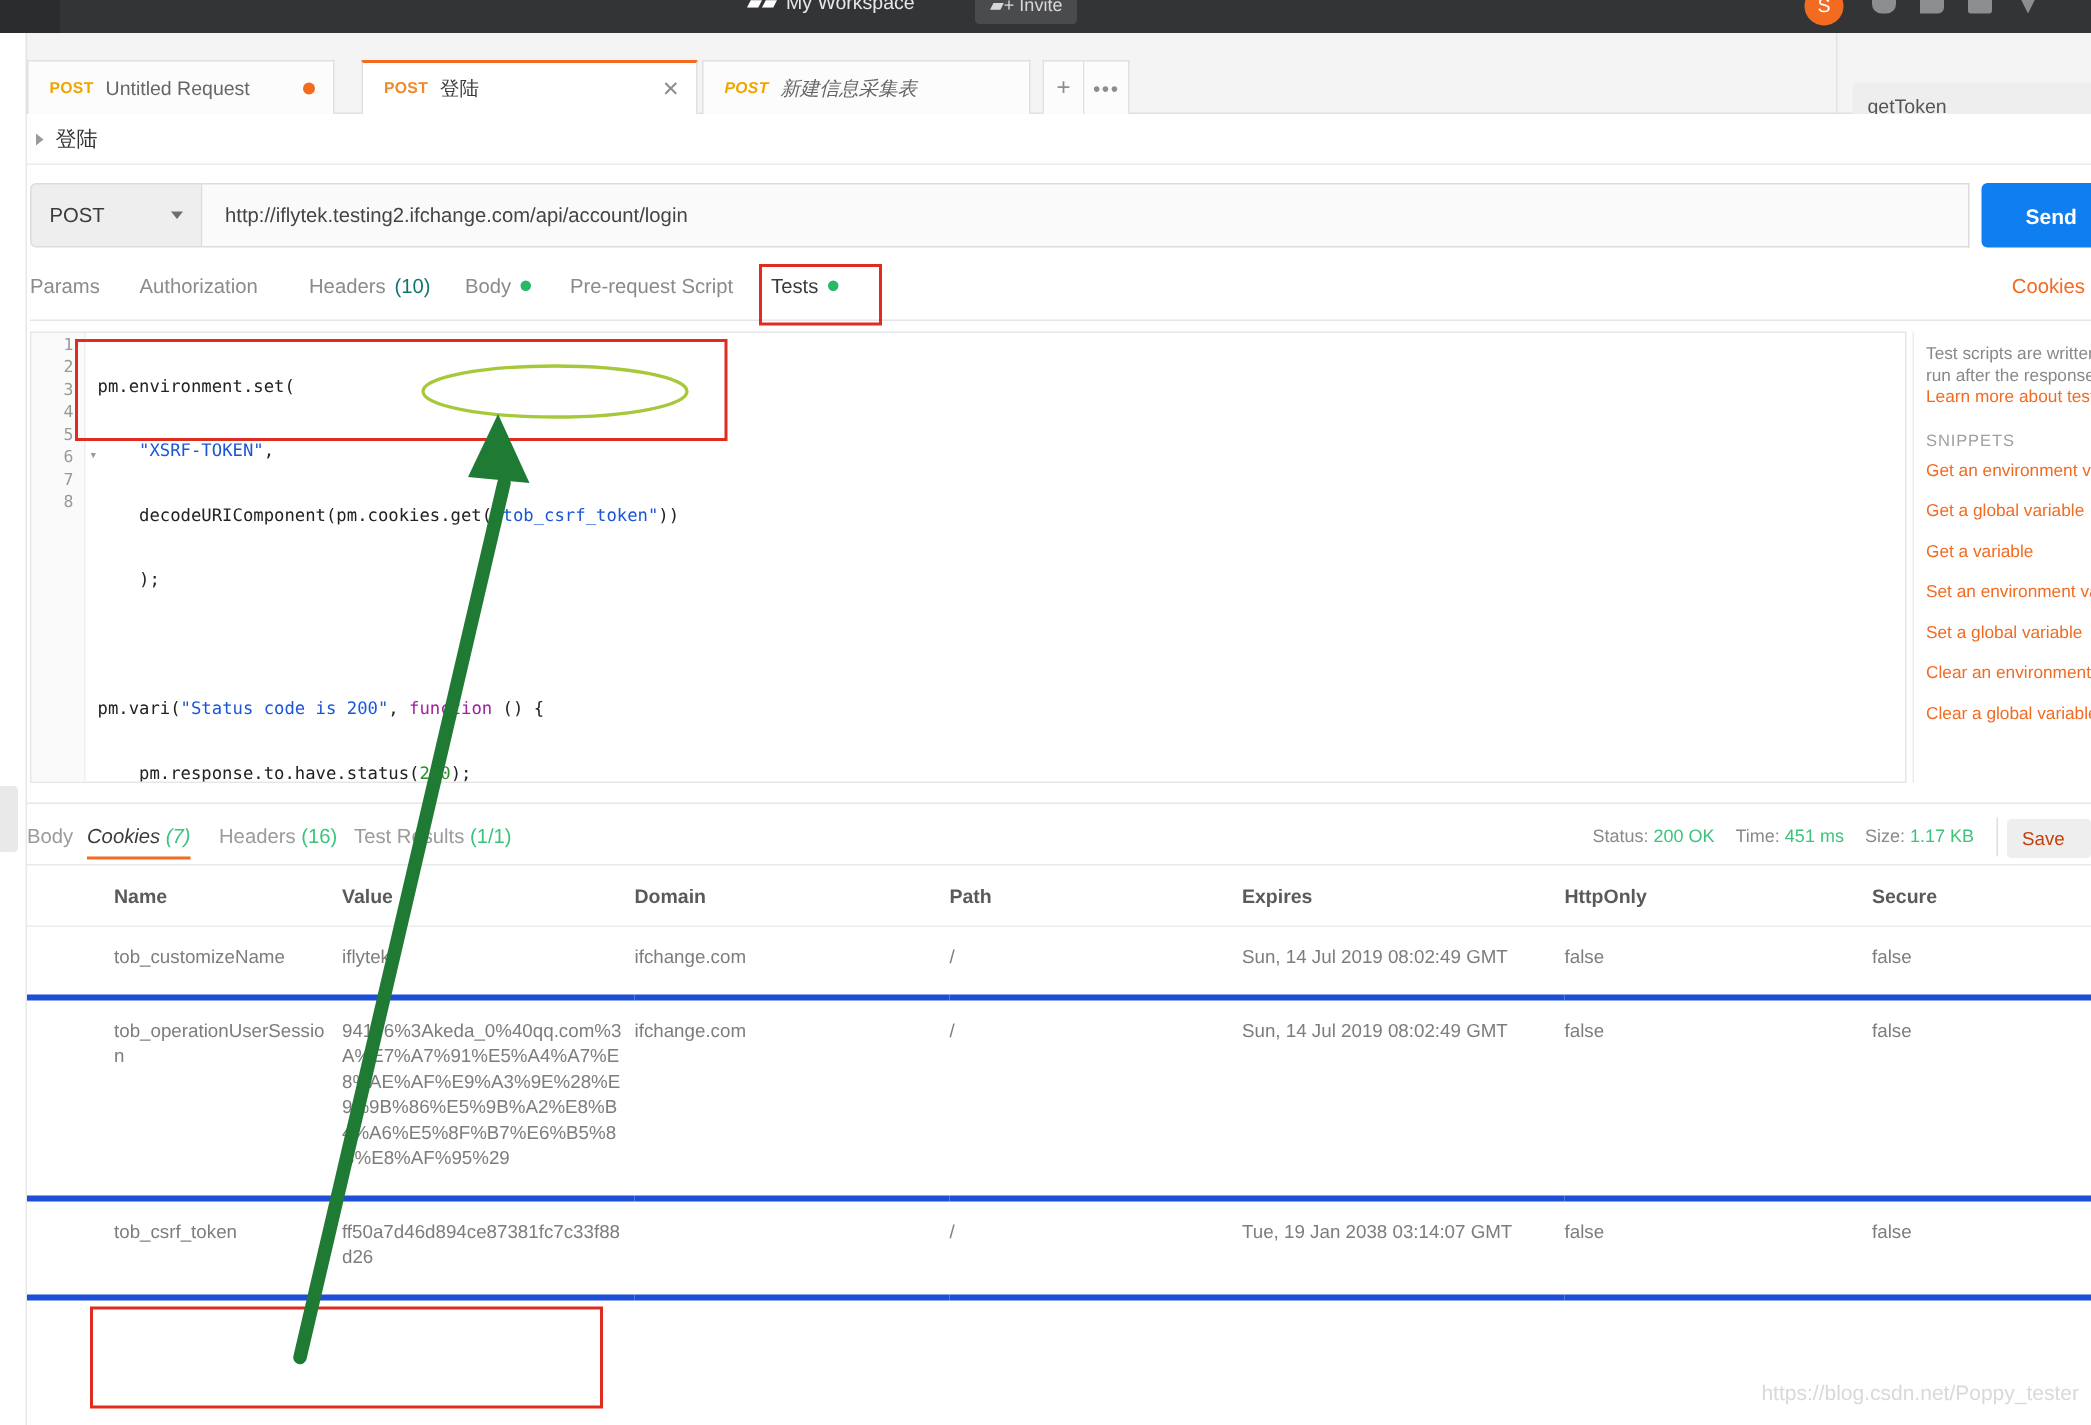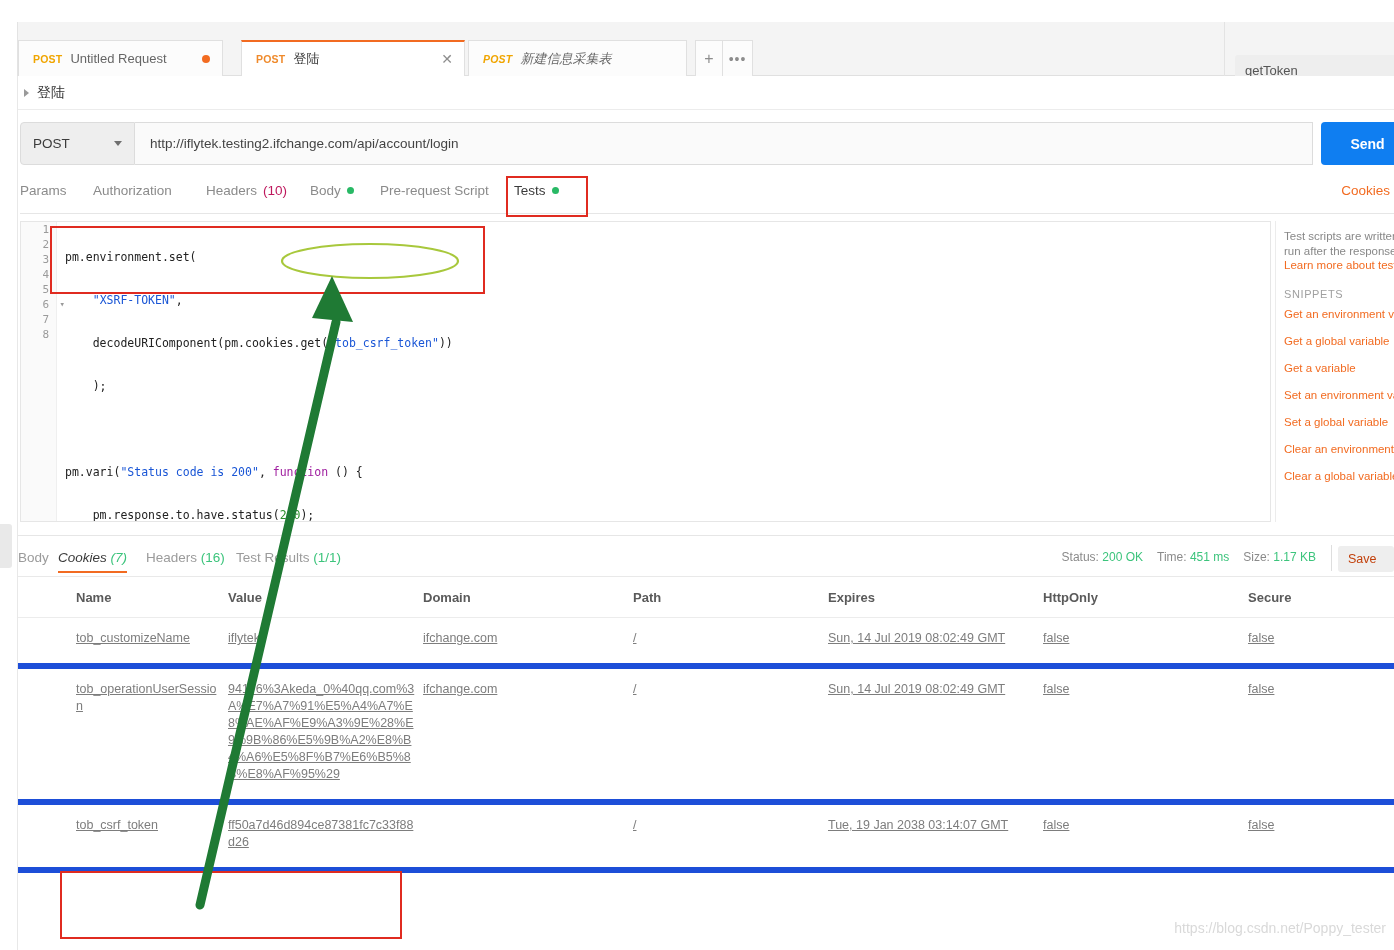--- a/index.html
+++ b/index.html
@@ -149,21 +149,21 @@
   
   .reqtabs {
     position: absolute; top: 180px; left: 20px; width: 1374px; height: 34px;
     border-bottom: 1px solid #e6e6e6;
   }
   .reqtab {
     position: absolute; top: 3px; font-size: 13.5px; color: #8b8b8b;
     white-space: nowrap; display: flex; align-items: center; gap: 6px;
   }
   .reqtab .gdot { width: 7px; height: 7px; border-radius: 50%; background: #28b965; }
-  .reqtab .cnt { color: #be185d; }
+  .reqtab .cnt { color: #0f766e; }
   .reqtab.active { color: #3b3b3b; }
   .cookies-link {
     position: absolute; top: 3px; right: 4px; font-size: 13.5px; color: #f26b21;
   }
 
   
   .editor {
     position: absolute; top: 221px; left: 20px; width: 1251px; height: 301px;
     background: #fff; border: 1px solid #e6e6e6; overflow: hidden;
   }
@@ -241,22 +241,22 @@
   .ck-table {
     position: absolute; top: 578px; left: 18px; width: 1376px;
     border-collapse: collapse; table-layout: fixed;
   }
   .ck-table th {
     text-align: left; font-size: 13px; color: #5a5a5a; font-weight: bold;
     padding: 12px 0 12px 0; border-bottom: 1px solid #ececec;
   }
   .ck-table td {
     font-size: 12.5px; color: #7d7d7d; vertical-align: top;
-    padding: 12px 8px 16px 0; border-bottom: 6px solid #1d4ed8;
-    line-height: 17px; word-break: break-all; text-decoration: underline;
+    padding: 12px 8px 16px 0; border-bottom: 4px solid #1d4ed8;
+    line-height: 17px; word-break: break-all;
   }
   .ck-table .c-name  { width: 210px; padding-left: 58px; }
   .ck-table .c-val   { width: 195px; }
   .ck-table .c-dom   { width: 210px; }
   .ck-table .c-path  { width: 195px; }
   .ck-table .c-exp   { width: 215px; }
   .ck-table .c-http  { width: 205px; }
   .ck-table .c-sec   { width: 146px; }
 
   
@@ -269,20 +269,36 @@
   .watermark {
     position: absolute; right: 8px; bottom: 14px;
     font-size: 14px; color: #d9d9d9; white-space: nowrap;
   }
 </style>
 </head>
 <body>
 
 <div id="app">
 
+  <div class="topbar">
+    <div class="tb-left-block"></div>
+    <div class="tb-ws">
+      <span class="gi">▰▰</span><span>My Workspace</span>
+    </div>
+    <div class="tb-invite">
+      <span>▰+ </span><span>Invite</span>
+    </div>
+    <div class="tb-avatar">S</div>
+    <div class="tb-icons">
+      <i class="ic-user"></i>
+      <i class="ic-chat"></i>
+      <i class="ic-bell"></i>
+      <i class="ic-caret"></i>
+    </div>
+  </div>
 
   <div class="tabstrip">
     <div class="tabstrip-left-edge"></div>
 
     <div class="tab" style="left:18px; width:205px;">
       <span class="meth">POST</span>
       <span>Untitled Request</span>
       <span class="dot-unsaved"></span>
     </div>
 

